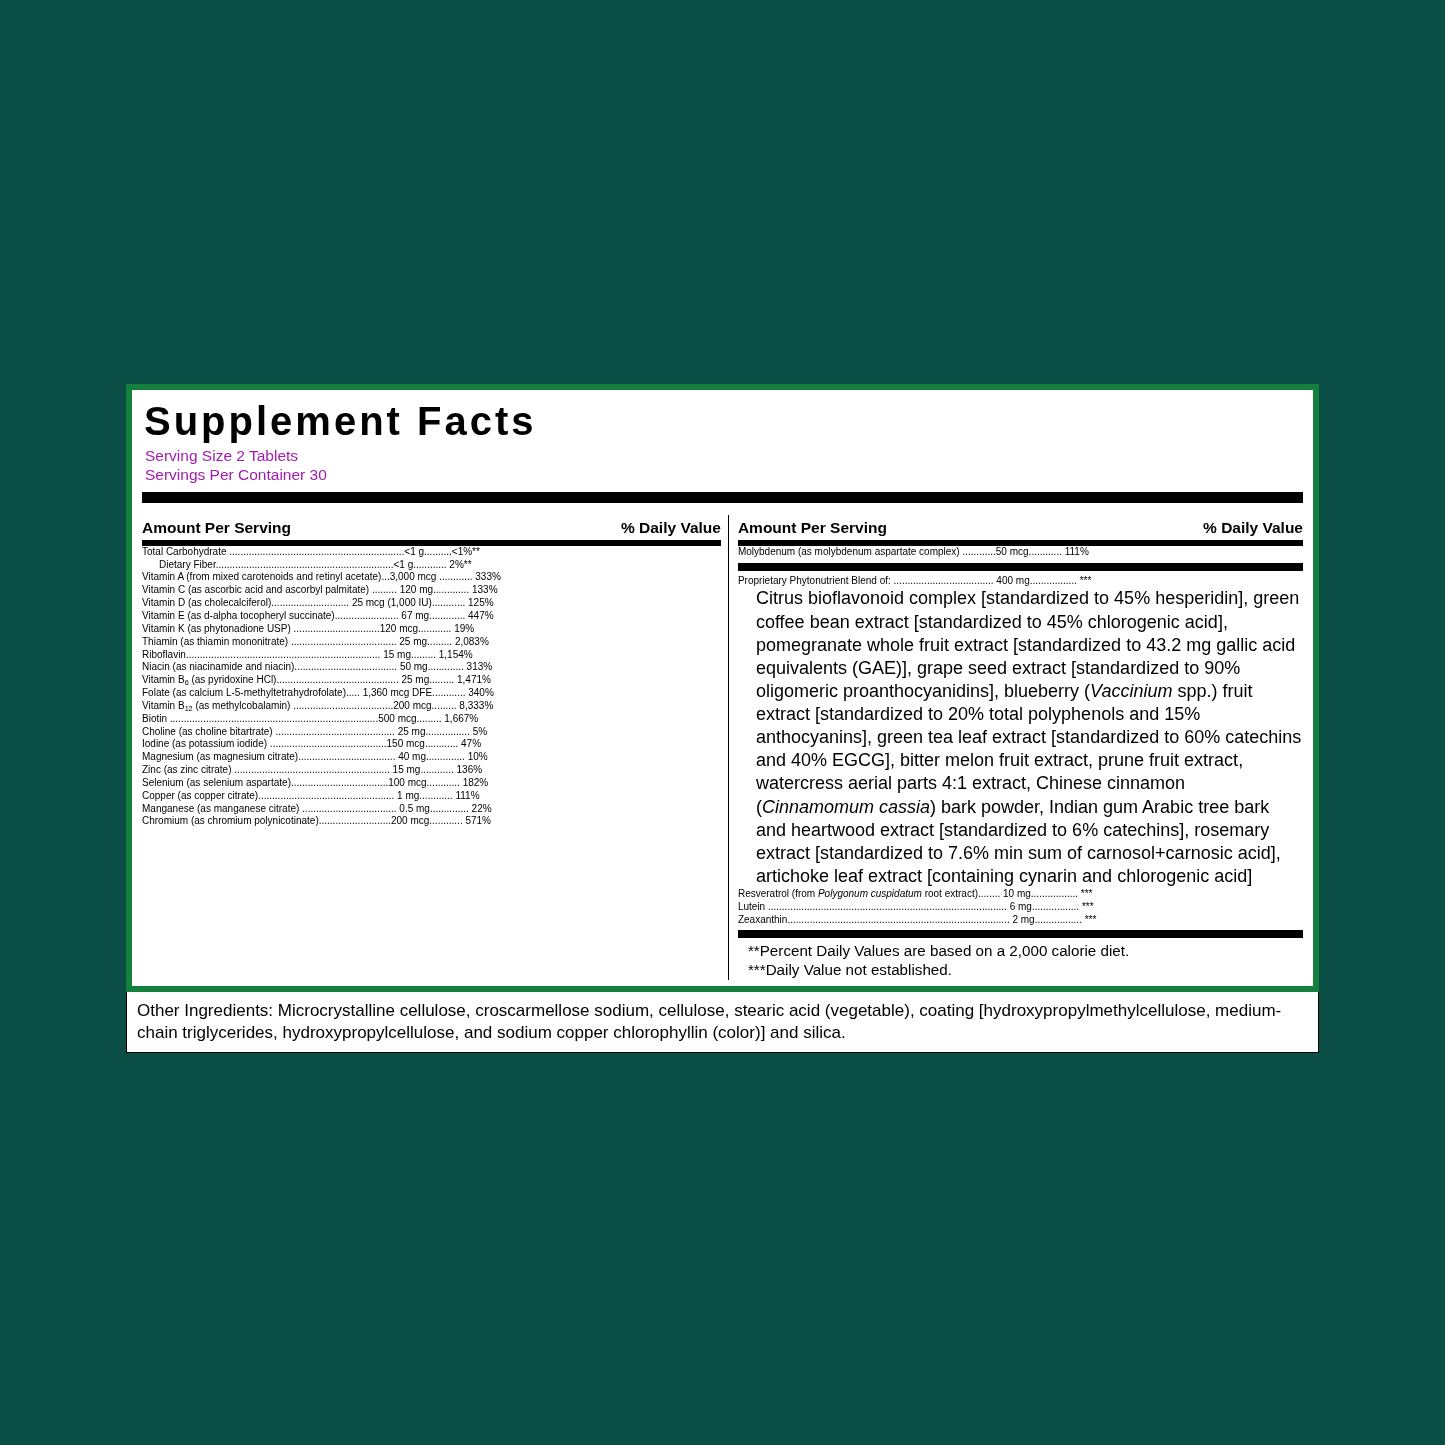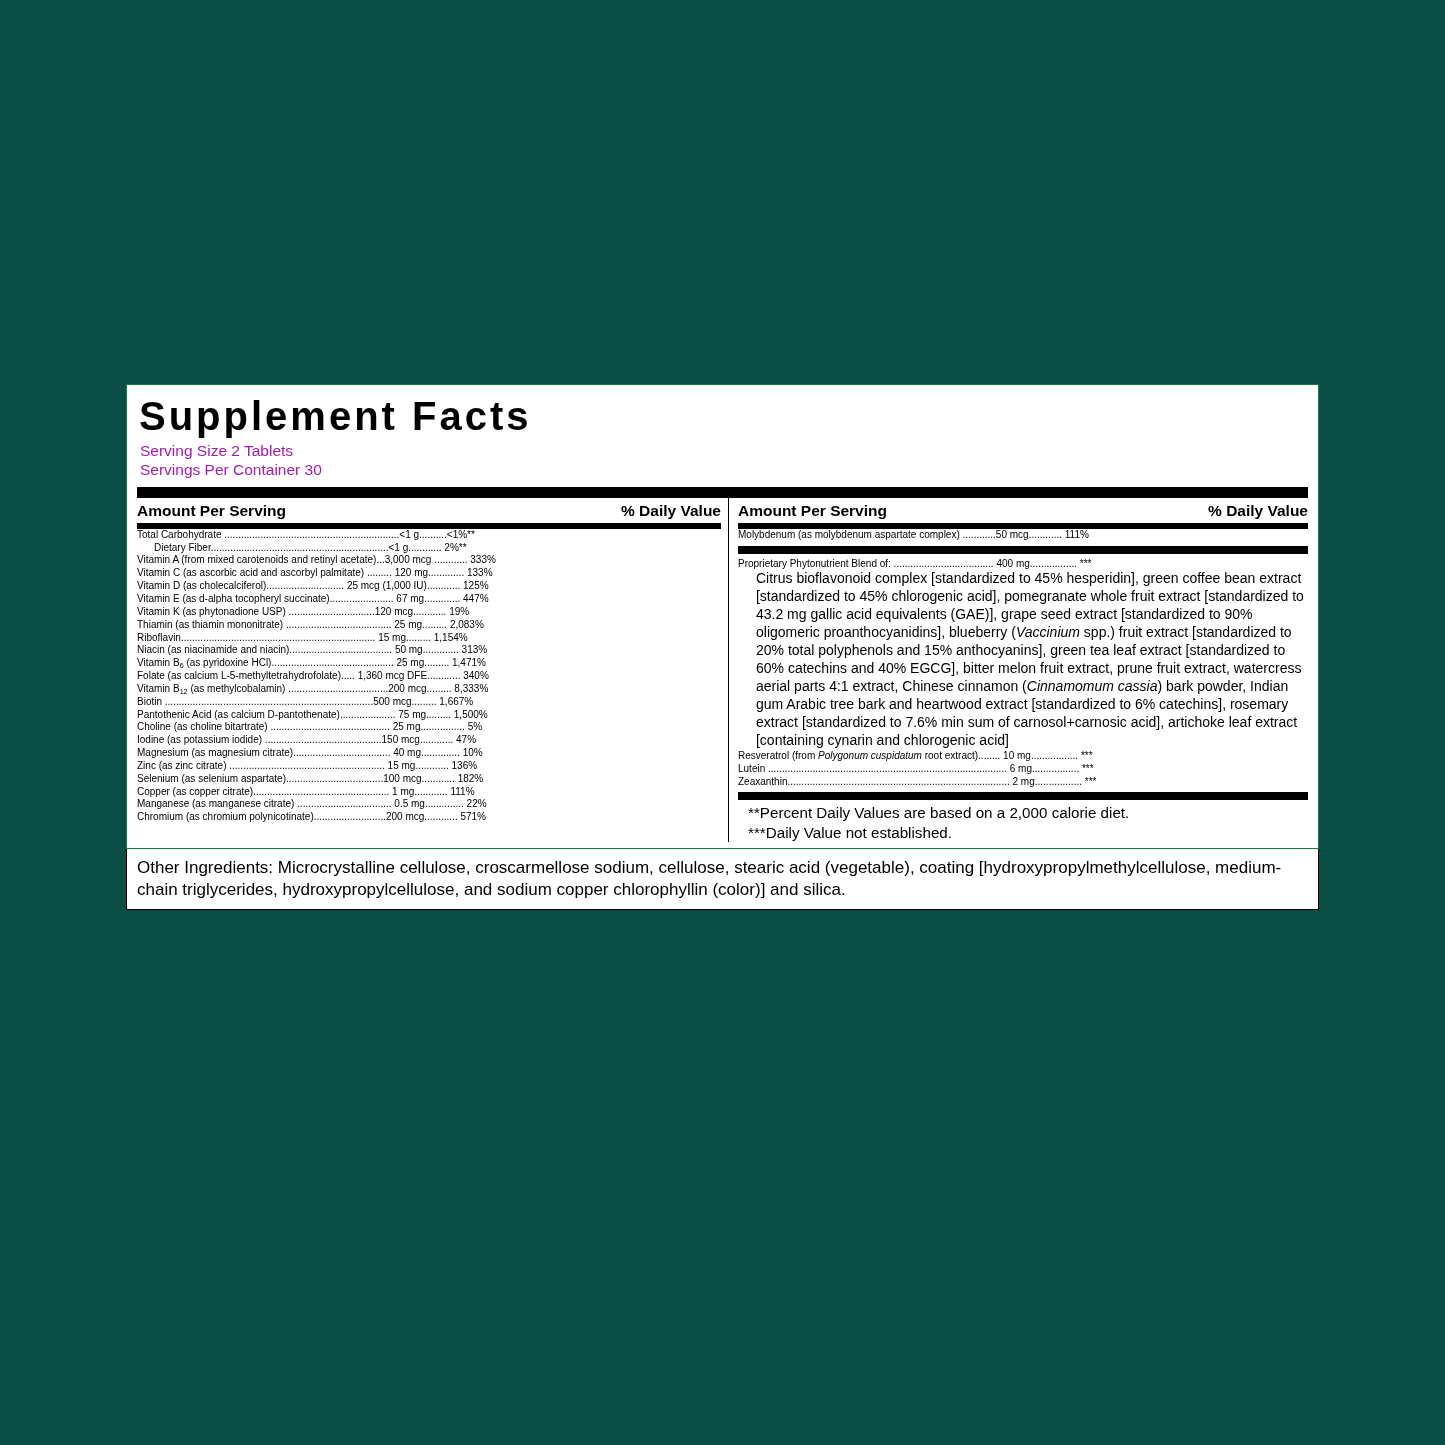--- a/index.html
+++ b/index.html
@@ -19,21 +19,21 @@
     position: absolute;
     left: 126px;
     top: 384px;
     width: 1193px;
     background: #ffffff;
     box-sizing: border-box;
     padding: 0;
   }
 
   .facts-box {
-    border: 1px solid #15803d;
+    border: 6px solid #15803d;
     background: #fff;
     box-sizing: border-box;
     padding: 8px 10px 6px 10px;
   }
 
   .title {
     font-size: 40px;
     letter-spacing: 3px;
     font-weight: bold;
     line-height: 1.05;
@@ -50,21 +50,21 @@
   }
 
   .thick-bar {
     background: #000;
     height: 11px;
     margin: 7px 0 0 0;
   }
 
   .cols {
     display: flex;
-    margin-top: 0px;
+    margin-top: 12px;
   }
   .col {
     box-sizing: border-box;
   }
   .col-left {
     width: 593px;
     padding-right: 7px;
     border-right: 1px solid #000;
   }
   .col-right {
@@ -96,21 +96,21 @@
   .rule-thick {
     background: #000;
     height: 8px;
     margin: 4px 0 4px 0;
   }
   .rule-thick.tight {
     margin: 3px 0 3px 0;
   }
 
   .blend-desc {
-    font-size: 14px;
+    font-size: 18px;
     color: #000;
     line-height: 1.285;
     padding-left: 18px;
     text-align: left;
   }
 
   .footnote {
     font-size: 15.2px;
     color: #000;
     line-height: 1.3;
@@ -160,21 +160,20 @@
         <div class="nut-line">Vitamin D (as cholecalciferol)............................ 25 mcg (1,000 IU)............ 125%</div>
         <div class="nut-line">Vitamin E (as d-alpha tocopheryl succinate)....................... 67 mg............. 447%</div>
         <div class="nut-line">Vitamin K (as phytonadione USP) ...............................120 mcg............ 19%</div>
         <div class="nut-line">Thiamin (as thiamin mononitrate) ...................................... 25 mg......... 2,083%</div>
         <div class="nut-line">Riboflavin...................................................................... 15 mg......... 1,154%</div>
         <div class="nut-line">Niacin (as niacinamide and niacin)..................................... 50 mg............. 313%</div>
         <div class="nut-line">Vitamin B<sub>6</sub> (as pyridoxine HCl)............................................ 25 mg......... 1,471%</div>
         <div class="nut-line">Folate (as calcium L-5-methyltetrahydrofolate)..... 1,360 mcg DFE............ 340%</div>
         <div class="nut-line">Vitamin B<sub>12</sub> (as methylcobalamin) ....................................200 mcg......... 8,333%</div>
         <div class="nut-line">Biotin ...........................................................................500 mcg......... 1,667%</div>
-        <div class="nut-line">Pantothenic Acid (as calcium D-pantothenate).................... 75 mg......... 1,500%</div>
         <div class="nut-line">Choline (as choline bitartrate) ........................................... 25 mg................ 5%</div>
         <div class="nut-line">Iodine (as potassium iodide) ..........................................150 mcg............ 47%</div>
         <div class="nut-line">Magnesium (as magnesium citrate)................................... 40 mg.............. 10%</div>
         <div class="nut-line">Zinc (as zinc citrate) ........................................................ 15 mg............ 136%</div>
         <div class="nut-line">Selenium (as selenium aspartate)...................................100 mcg............ 182%</div>
         <div class="nut-line">Copper (as copper citrate)................................................. 1 mg............ 111%</div>
         <div class="nut-line">Manganese (as manganese citrate) .................................. 0.5 mg.............. 22%</div>
         <div class="nut-line">Chromium (as chromium polynicotinate)..........................200 mcg............ 571%</div>
       </div>
 

